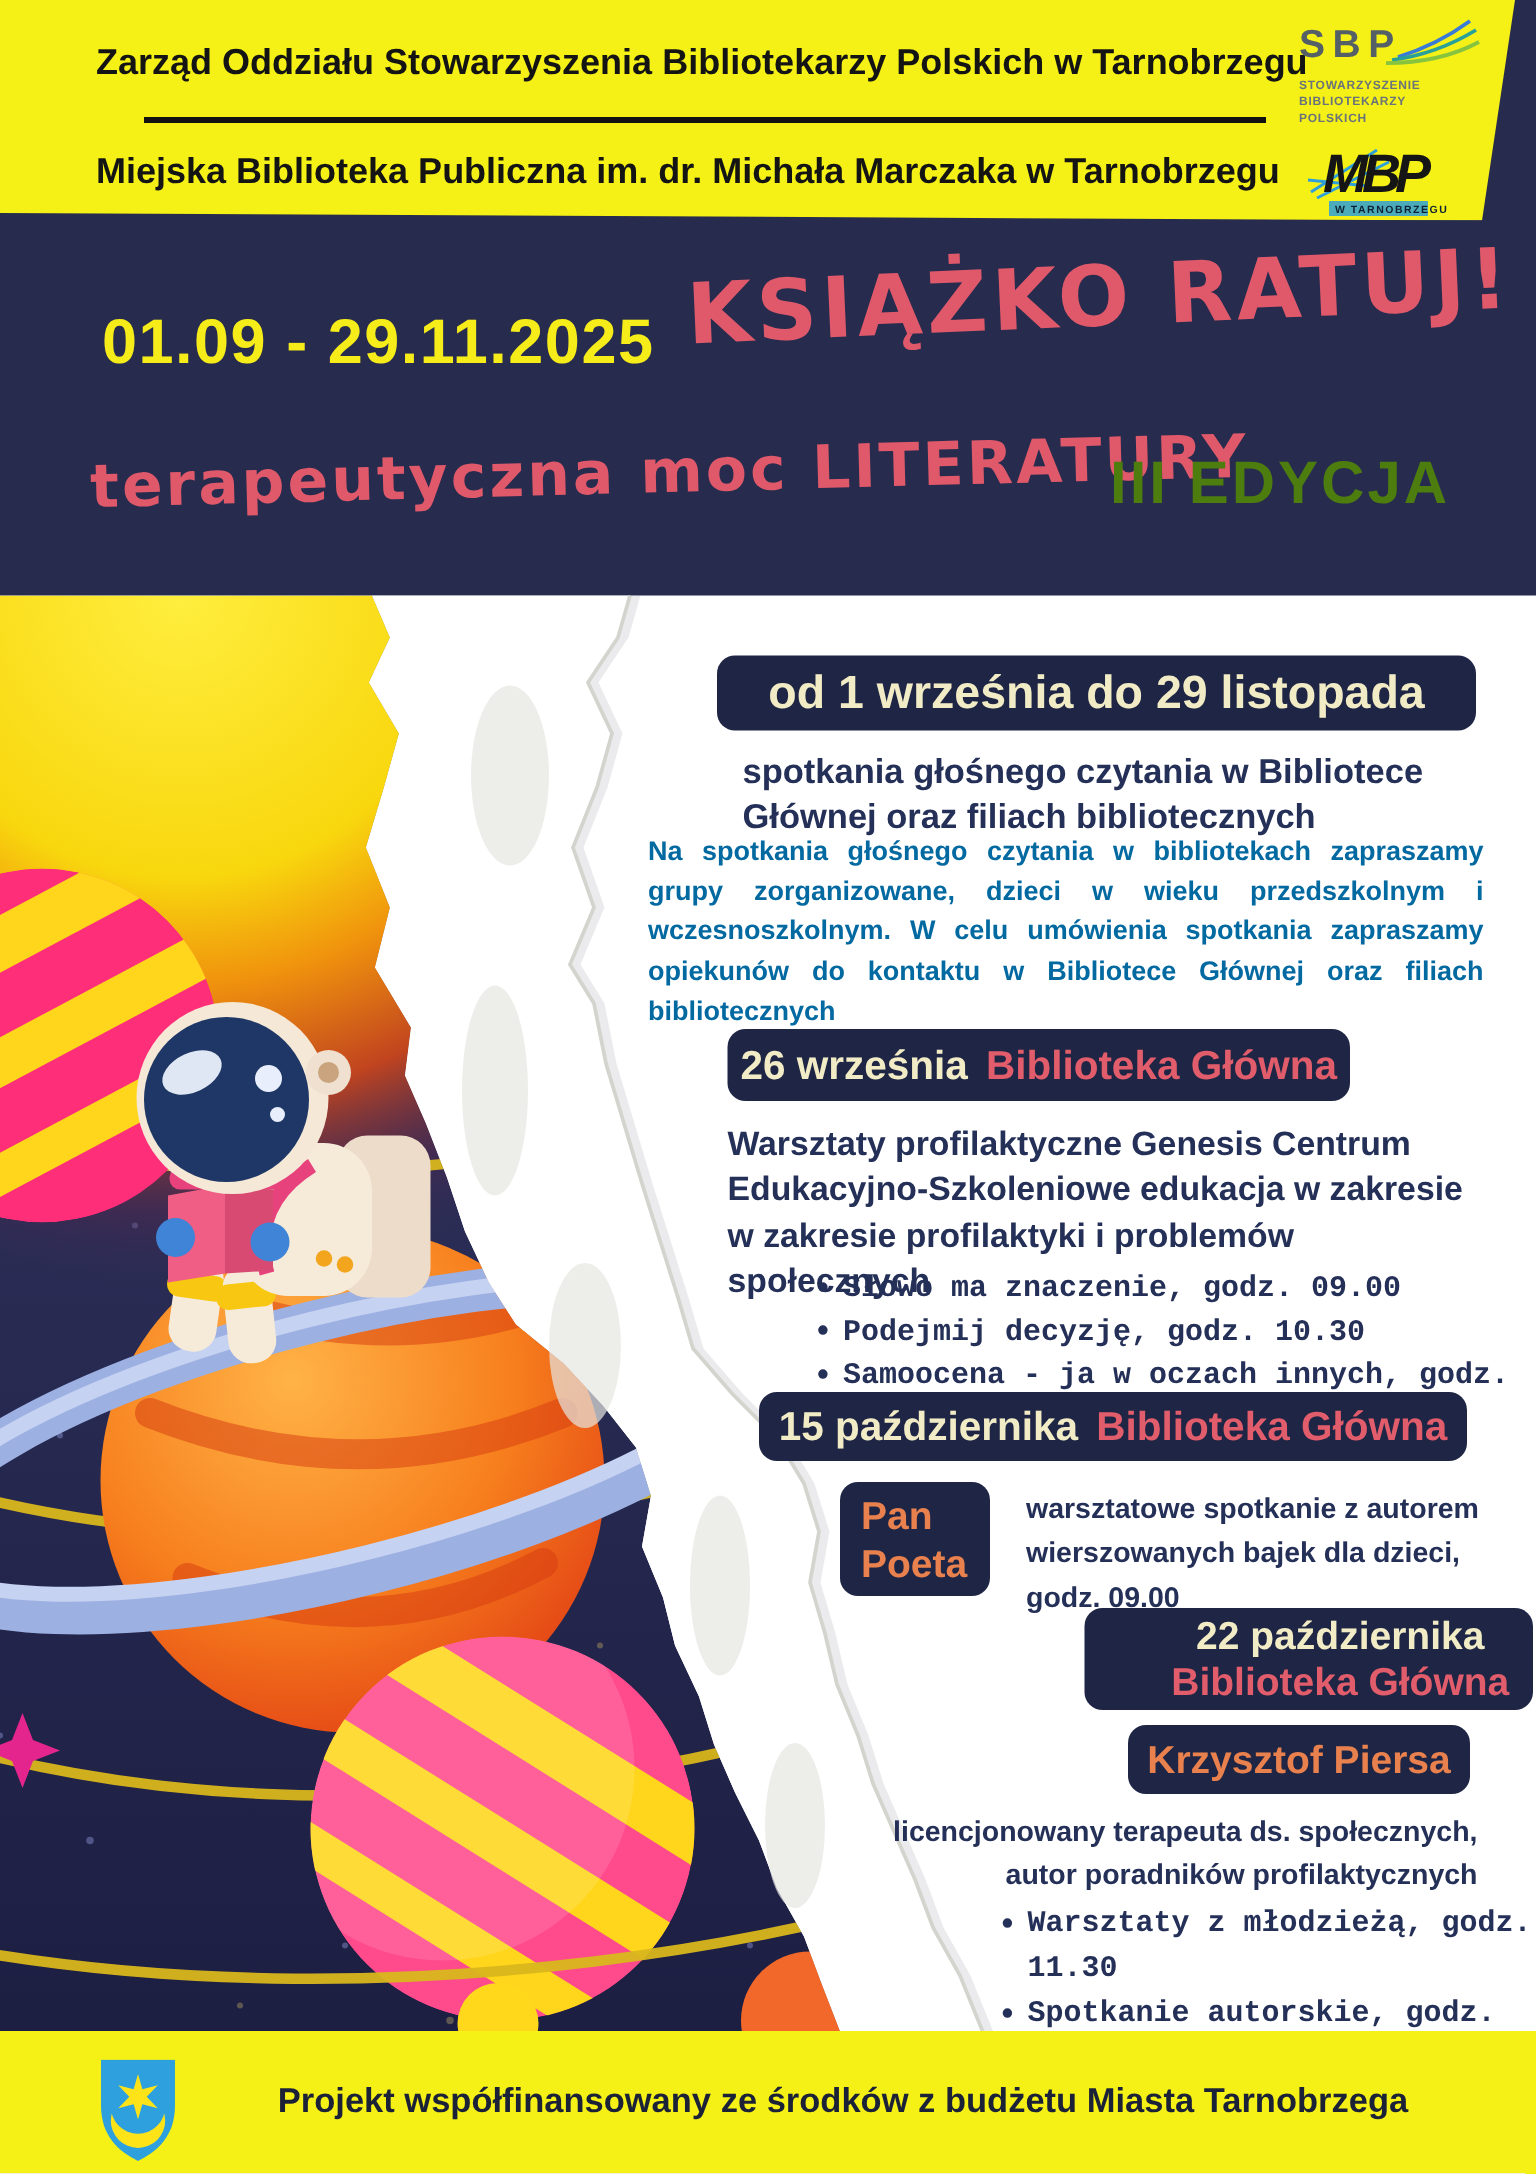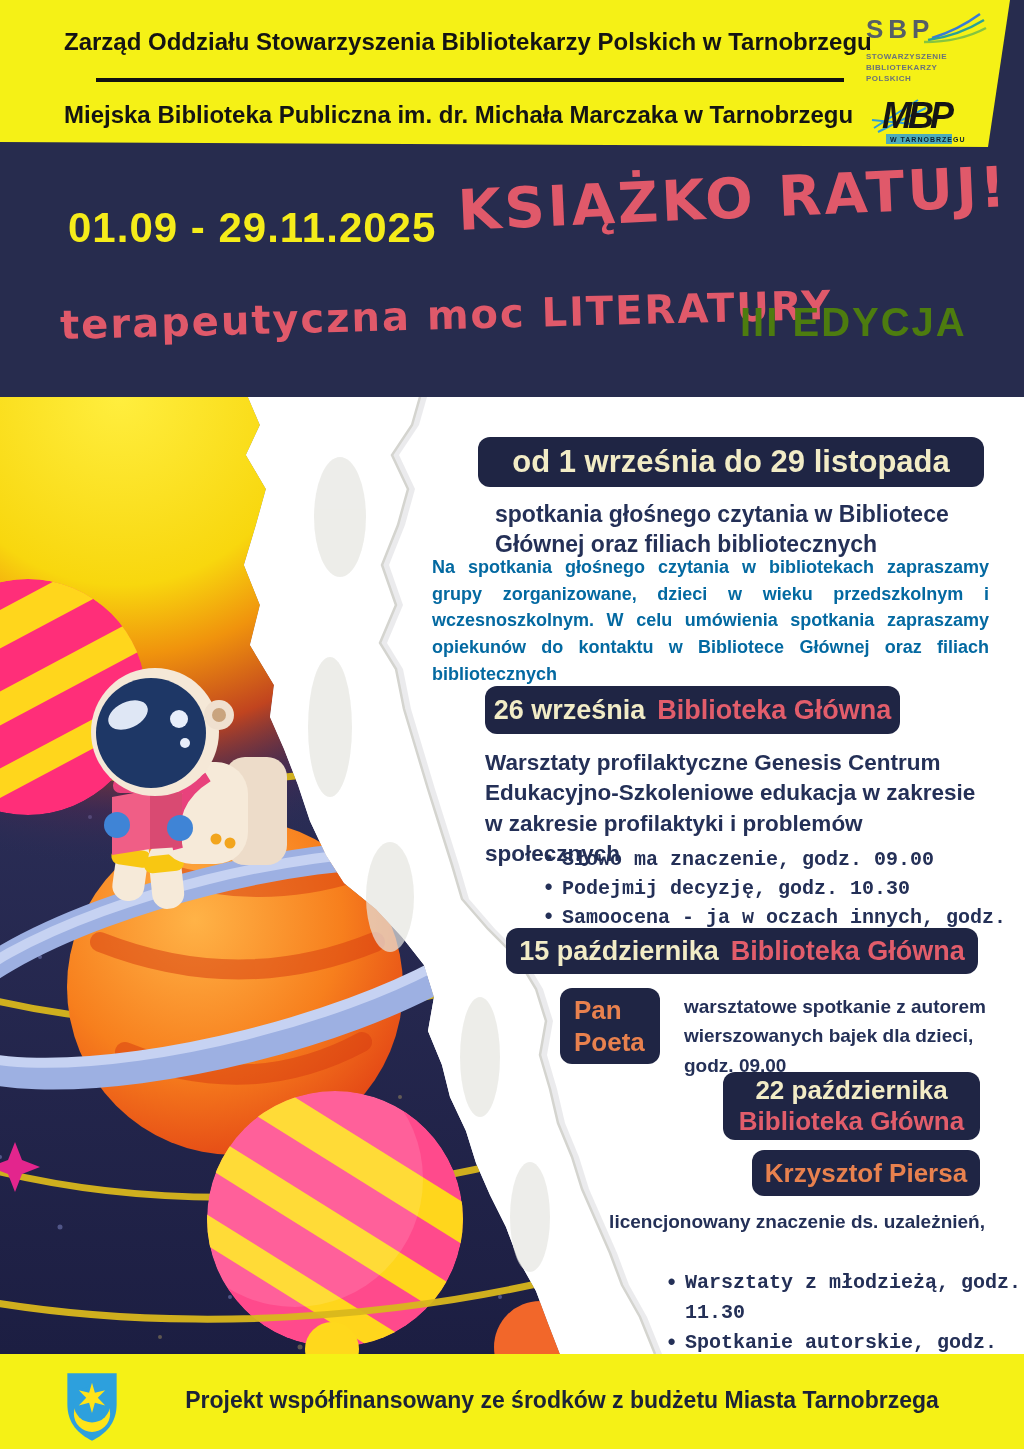--- a/index.html
+++ b/index.html
@@ -44,21 +44,21 @@
   
   .badge{
     position:absolute;background:#1f2544;border-radius:12px;color:#f2ecc6;font-weight:800;
     display:flex;align-items:center;justify-content:center;white-space:nowrap;
   }
   .badge .date{color:#f2ecc6;}
   .badge .place{color:#e25d6b;margin-left:12px;}
   .badge-period{left:478px;top:437px;width:506px;height:50px;font-size:31px;}
   .badge-26{left:485px;top:686px;width:415px;height:48px;font-size:27px;}
   .badge-15{left:506px;top:928px;width:472px;height:46px;font-size:27px;}
-  .badge-22{left:723px;top:1072px;width:257px;height:68px;font-size:26px;flex-direction:column;line-height:1.2;}
+  .badge-22{left:723px;top:1072px;width:257px;height:68px;font-size:26px;flex-direction:column;line-height:1.2;padding-left:42px;}
   .badge-kp{left:752px;top:1150px;width:228px;height:46px;font-size:26px;color:#e8814e;}
   .badge-pp{
     left:560px;top:988px;width:100px;height:76px;font-size:26px;color:#e8814e;
     justify-content:flex-start;padding-left:14px;line-height:1.25;white-space:normal;
     box-sizing:border-box;
   }
   .lead{
     position:absolute;left:495px;top:500px;width:500px;font-size:23px;font-weight:800;
     color:#243057;line-height:1.3;
   }
@@ -312,21 +312,22 @@
   </div>
   <div class="badge badge-pp">Pan Poeta</div>
   <div class="desc2">warsztatowe spotkanie z autorem wierszowanych bajek dla dzieci, godz. 09.00</div>
 
   <div class="badge badge-22">
     <span class="date">22 października</span>
     <span class="place" style="margin-left:0">Biblioteka Główna</span>
   </div>
   <div class="badge badge-kp">Krzysztof Piersa</div>
   <div class="desc3">
-    <div>licencjonowany znaczenie ds. uzależnień,</div>
+    <div>licencjonowany terapeuta ds. społecznych,</div>
+    <div>autor poradników profilaktycznych</div>
   </div>
   <ul class="bullets bullets3">
     <li>Warsztaty z młodzieżą, godz. 11.30</li>
     <li>Spotkanie autorskie, godz. 14.00</li>
   </ul>
 
   <div class="footer">
     <svg class="crest" viewBox="0 0 80 96">
       <path d="M6 0 H74 V42 C74 70 58 84 40 93 C22 84 6 70 6 42 Z" fill="#2da0dd"></path>
       <circle cx="40" cy="56" r="25" fill="#ffe319"></circle>

